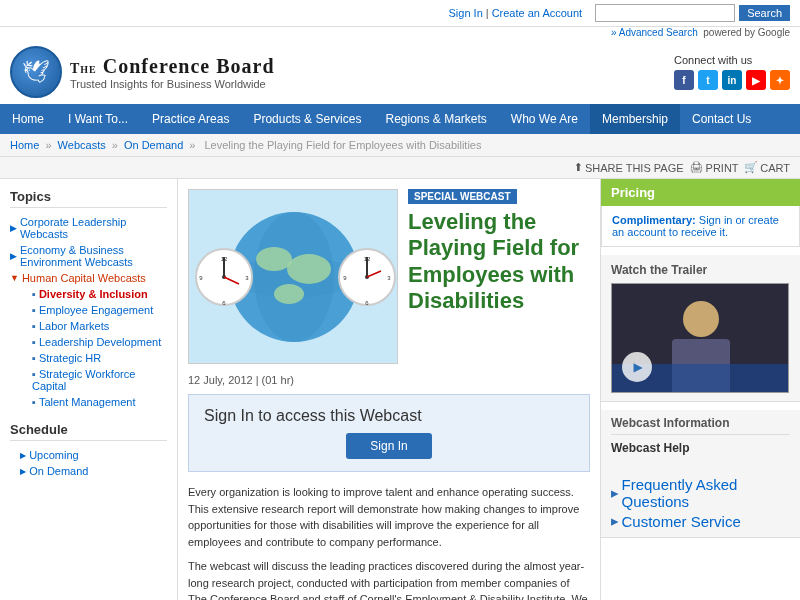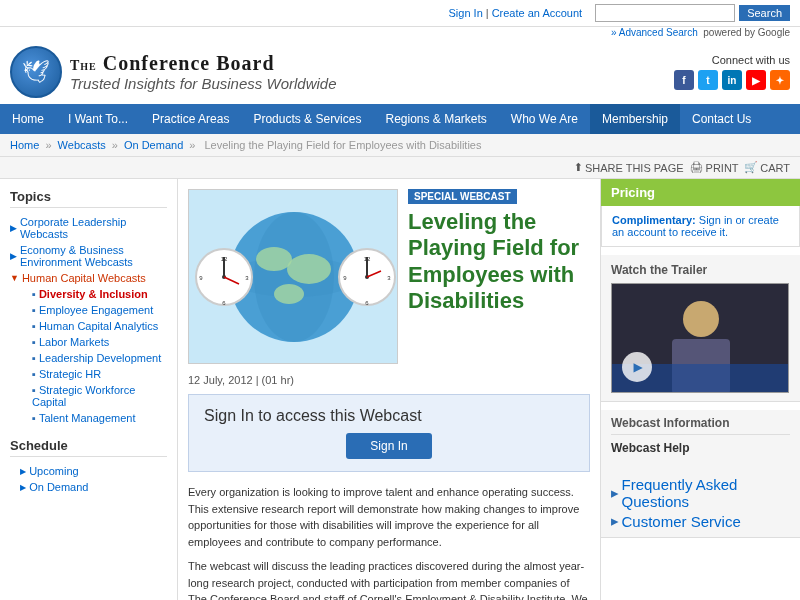--- a/index.html
+++ b/index.html
@@ -11,22 +11,22 @@
     .top-bar .search-area { display: flex; align-items: center; gap: 4px; margin-left: 10px; }
     .top-bar input { border: 1px solid #aaa; padding: 2px 4px; font-size: 11px; width: 140px; }
     .top-bar button { background: #2a6db5; color: #fff; border: none; padding: 2px 8px; font-size: 11px; cursor: pointer; }
 
     .logo-bar { display: flex; justify-content: space-between; align-items: center; padding: 6px 10px; background: #fff; }
     .logo-left { display: flex; align-items: center; gap: 8px; }
     .logo-circle { width: 52px; height: 52px; border-radius: 50%; background: radial-gradient(circle at 40% 40%, #4a90d9, #1a5a9a); border: 2px solid #1a5a9a; display: flex; align-items: center; justify-content: center; }
     .logo-bird { color: white; font-size: 22px; }
     .logo-text h1 { font-size: 20px; font-family: 'Times New Roman', serif; color: #1a1a1a; font-weight: bold; letter-spacing: 1px; }
     .logo-text h1 span.the { font-size: 14px; font-variant: small-caps; }
-    .logo-text p { font-size: 15px; color: #555; font-style: italic; }
-    .social-area { text-align: right; }
+    .logo-text p { font-size: 11px; color: #555; }
+    .social-area { }
     .social-area .connect { font-size: 11px; color: #333; margin-bottom: 4px; }
     .social-icons { display: flex; gap: 4px; justify-content: flex-end; }
     .social-icon { width: 20px; height: 20px; border-radius: 3px; display: flex; align-items: center; justify-content: center; color: white; font-size: 10px; font-weight: bold; cursor: pointer; }
     .si-fb { background: #3b5998; }
     .si-tw { background: #1da1f2; }
     .si-li { background: #0077b5; }
     .si-yt { background: #ff0000; }
     .si-rss { background: #ff6600; }
 
     
@@ -217,21 +217,20 @@
         <span class="arrow">▶</span>
         <span>Economy &amp; Business Environment Webcasts</span>
       </div>
       <div class="sidebar-parent open">
         <span class="arrow">▼</span>
         <span>Human Capital Webcasts</span>
       </div>
       <div class="sidebar-sub">
         <div class="sidebar-item active">Diversity &amp; Inclusion</div>
         <div class="sidebar-item">Employee Engagement</div>
-        <div class="sidebar-item">Human Capital Analytics</div>
         <div class="sidebar-item">Labor Markets</div>
         <div class="sidebar-item">Leadership Development</div>
         <div class="sidebar-item">Strategic HR</div>
         <div class="sidebar-item">Strategic Workforce Capital</div>
         <div class="sidebar-item">Talent Management</div>
       </div>
     </div>
 
     <div class="sidebar-section">
       <h3>Schedule</h3>

